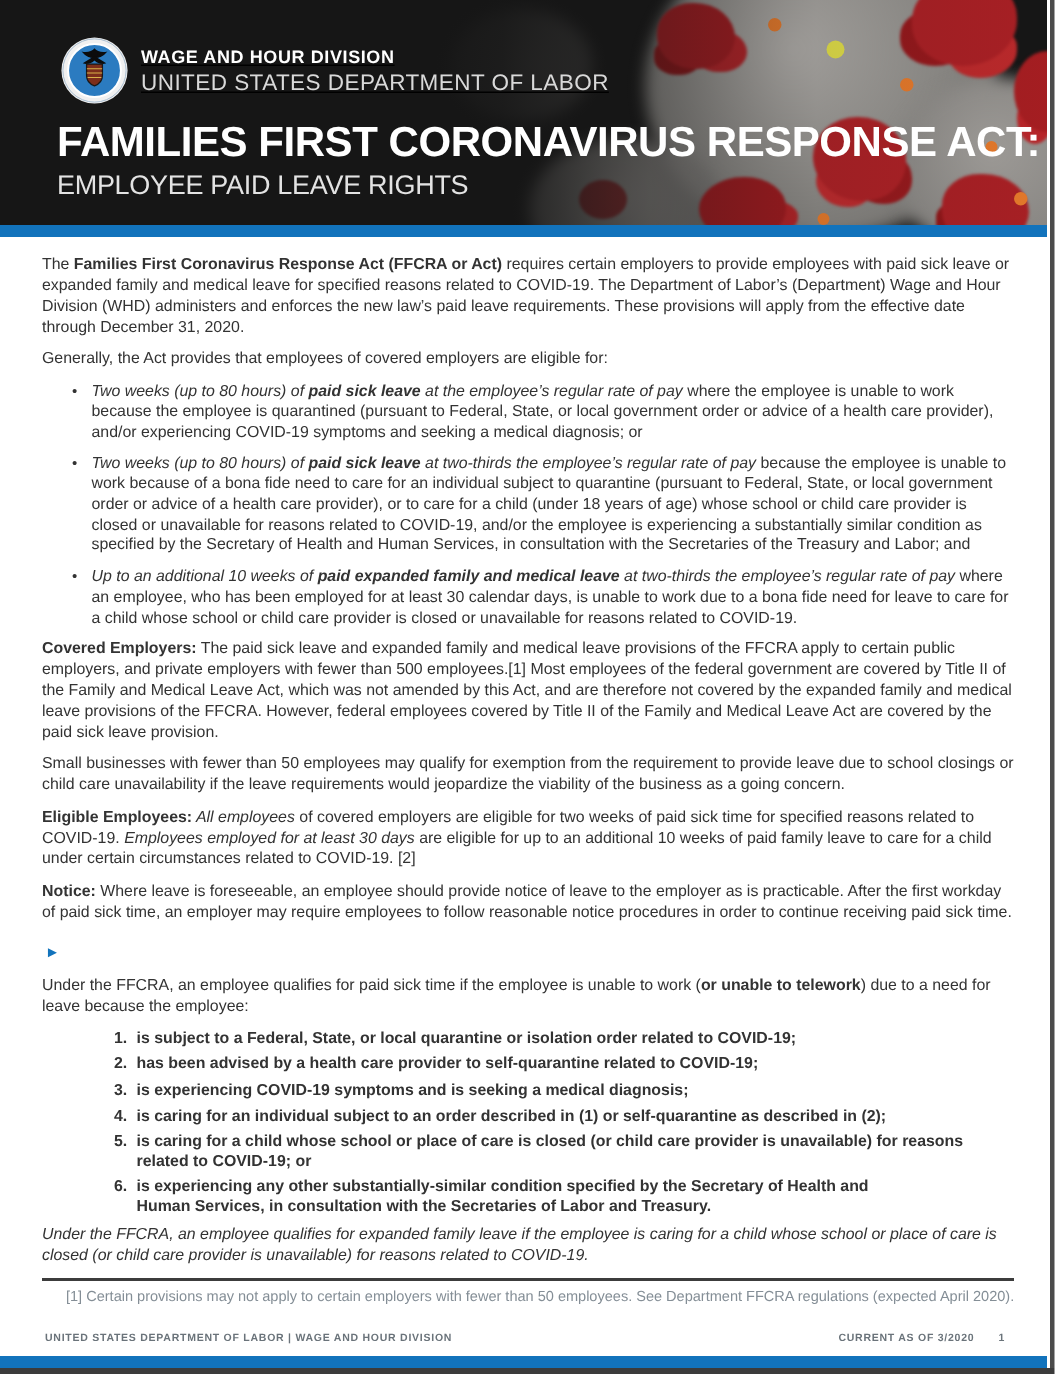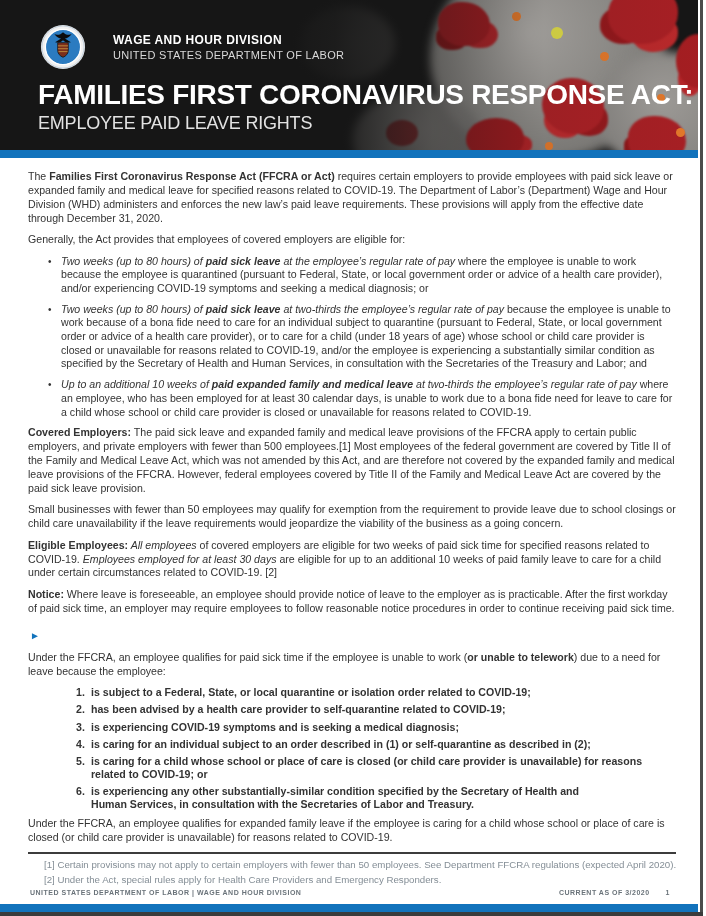--- a/index.html
+++ b/index.html
@@ -25,24 +25,24 @@
   .r7{left:386px;top:120px;width:32px;height:26px;background:#7e1215;border-radius:50%;opacity:.8;}
   .o{border-radius:50%;background:#ef7e2c;}
   .o1{left:512px;top:12px;width:9px;height:9px;}
   .o2{left:600px;top:52px;width:9px;height:9px;}
   .o3{left:657px;top:94px;width:8px;height:8px;}
   .o4{left:676px;top:128px;width:9px;height:9px;}
   .o5{left:545px;top:142px;width:8px;height:8px;}
   .y1{left:551px;top:27px;width:12px;height:12px;border-radius:50%;background:#e9e64a;}
   .shade{position:absolute;inset:0;background:linear-gradient(90deg,#161616 0%,#161616 34%,rgba(22,22,22,.88) 48%,rgba(22,22,22,.42) 62%,rgba(22,22,22,.14) 78%,rgba(22,22,22,.06) 100%);}
 
-  .brand{position:absolute;left:40px;top:24px;display:flex;align-items:center;gap:27px;}
+  .brand{position:absolute;left:40px;top:24px;display:flex;align-items:center;gap:8px;text-decoration:underline;}
   .seal{width:46px;height:46px;}
   .agency-name{font-size:12px;font-weight:bold;color:#ffffff;letter-spacing:.4px;}
-  .agency-dept{font-size:11px;color:#d9d9d9;letter-spacing:.3px;margin-top:2px;}
+  .agency-dept{font-size:15px;color:#d9d9d9;letter-spacing:.3px;margin-top:2px;}
   .titles{position:absolute;left:38px;top:80px;}
   .t1{font-size:28px;font-weight:bold;color:#ffffff;letter-spacing:-.3px;line-height:29px;}
   .t2{font-size:18px;font-weight:400;color:#e3e3e3;letter-spacing:-.2px;line-height:28px;}
 
   .bluebar{position:absolute;left:0;width:698px;height:8px;background:#1273bc;}
   .bluebar.top{top:150px;}
   .bluebar.bottom{top:904px;}
 
   
   .content{position:absolute;left:0;top:158px;width:698px;padding:12px 22px 0 28px;box-sizing:border-box;color:#333333;font-size:10.6px;line-height:13.9px;}
@@ -53,21 +53,21 @@
   .bullet-item{display:flex;margin:0 0 7px 0;line-height:13.7px;}
   .bullet-item .dot{width:13px;margin-left:20px;flex:none;font-size:10px;}
   .bullet-item .bt{flex:1;}
   h2.sect{margin:9px 0 5px 0;font-size:15.5px;line-height:20px;color:#0d1321;display:flex;align-items:center;}
   h2.sect .arrow{color:#1273bc;font-size:10px;margin:1px 6px 0 2px;}
   .numlist{margin:0 0 6px 0;}
   .num-item{display:flex;margin:0 0 4.5px 0;line-height:12.8px;}
   .num-item .num{width:15px;margin-left:48px;flex:none;font-weight:bold;text-align:left;}
   .num-item .nt{flex:1;font-weight:bold;}
   .num-item:last-child .nt{max-width:520px;}
-  .closing{margin-top:2px;}
+  .closing{margin-top:2px;font-style:italic;}
 
   
   .rule{position:absolute;left:28px;top:852px;width:648px;height:0;border-top:2px solid #3c3c3c;}
   .footnotes{position:absolute;left:28px;top:858px;width:648px;color:#848e96;font-size:9.7px;line-height:14.5px;margin-left:16px;}
   .footnotes p{margin:0;}
   .footrow{position:absolute;left:30px;top:889px;width:640px;display:flex;justify-content:space-between;align-items:baseline;color:#6a737a;font-size:7px;font-weight:bold;letter-spacing:.5px;}
   .footrow .fr{display:flex;gap:16px;}
 
   .edge-right{position:absolute;left:700px;top:0;width:3px;height:912px;background:#4b4b4b;}
   .edge-bottom{position:absolute;left:0;top:912px;width:703px;height:4px;background:#3b3b3b;}
@@ -180,21 +180,20 @@
       </div>
     </div>
 
     <p class="closing">Under the FFCRA, an employee qualifies for expanded family leave if the employee is caring for a child whose school or place of care is closed (or child care provider is unavailable) for reasons related to COVID-19.</p>
   </main>
 
   <div class="rule"></div>
 
   <div class="footnotes">
     <p>[1] Certain provisions may not apply to certain employers with fewer than 50 employees. See Department FFCRA regulations (expected April 2020).</p>
-    <p>[2] Under the Act, special rules apply for Health Care Providers and Emergency Responders.</p>
   </div>
 
   <div class="footrow">
     <span>UNITED STATES DEPARTMENT OF LABOR  |  WAGE AND HOUR DIVISION</span>
     <span class="fr">
       <span>CURRENT AS OF 3/2020</span>
       <span class="pg">1</span>
     </span>
   </div>
 

